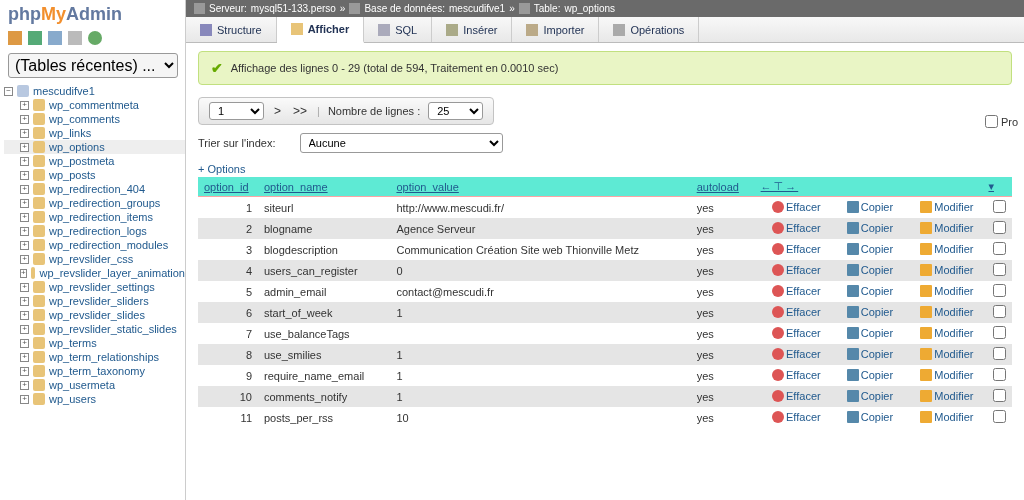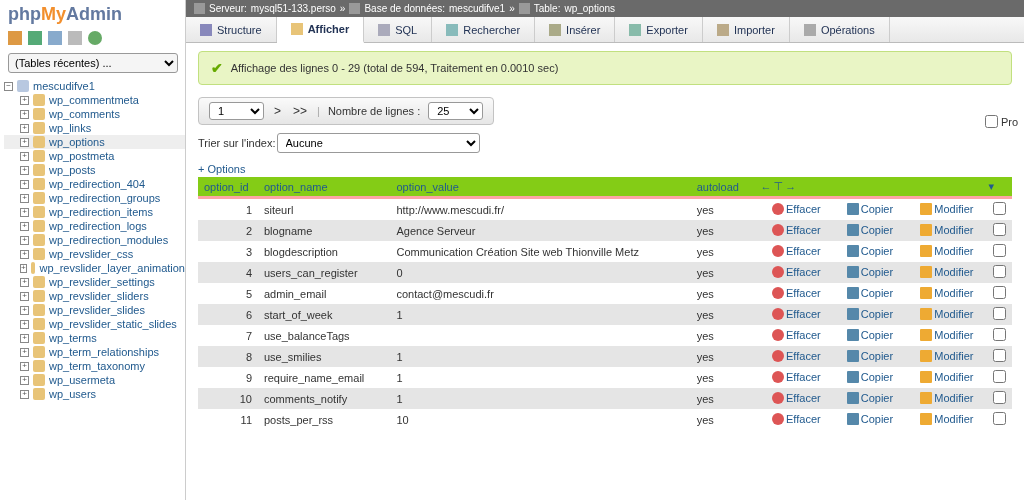--- a/index.html
+++ b/index.html
@@ -4,21 +4,21 @@
 <style>
 * { box-sizing: border-box; margin: 0; padding: 0; }
 body { font-family: sans-serif; font-size: 11px; background: #fff; color: #333; overflow: hidden; }
 .app { display: flex; height: 500px; width: 1024px; }
 .sidebar { width: 186px; background: #fff; border-right: 1px solid #ccc; overflow: hidden; }
 .logo { padding: 4px 8px; font-family: Verdana, sans-serif; font-size: 18px; font-weight: bold; }
 .logo .php { color: #6379a0; } .logo .my { color: #f28f2d; } .logo .admin { color: #6379a0; }
 .logo-icons { display: flex; gap: 6px; padding: 2px 8px 6px; }
 .logo-icons span { display: inline-block; width: 14px; height: 14px; cursor: pointer; }
 .home-icon { background: #d94; } .exit-icon { background: #5a7; } .sql-icon { background: #8ac; } .doc-icon { background: #bbb; } .reload-icon { background: #6a6; border-radius: 50%; }
-.recent-select { width: 170px; margin: 2px 8px 6px; font-size: 11px; border: 1px solid #999; border-radius: 3px; background: #f5f5f5; padding: 2px; }
+.recent-select { width: 170px; margin: 2px 8px 6px; font-size: 16px; border: 1px solid #999; border-radius: 3px; background: #f5f5f5; padding: 2px; }
 .tree { padding-left: 4px; font-size: 11px; }
 .tree-db { display: flex; align-items: center; gap: 4px; padding: 1px 0; cursor: pointer; }
 .tree-table { display: flex; align-items: center; gap: 4px; padding: 1px 0 1px 16px; cursor: pointer; }
 .tree-table.sel { background: #eee; }
 .tree-toggle { display: inline-flex; width: 9px; height: 9px; border: 1px solid #888; align-items: center; justify-content: center; font-size: 8px; line-height: 0; background: #fff; color: #555; }
 .tree-icon { display: inline-block; width: 12px; height: 12px; background: #e8c478; border-radius: 2px; }
 .tree-icon.db { background: #b8c8e0; }
 .tree-link { color: #215a8e; cursor: pointer; }
 .new-table a { color: #d82; font-style: italic; }
 
@@ -40,26 +40,26 @@
 .kw { color: #a626a4; border-bottom: 1px dotted #a626a4; }
 .tblname { color: #986801; }
 .profiling { position: absolute; right: 6px; top: 72px; font-size: 11px; display: flex; align-items: center; gap: 3px; }
 
 .nav-row { display: flex; align-items: center; gap: 6px; margin: 8px 0; }
 .pager { background: linear-gradient(#fafafa,#e6e6e6); border: 1px solid #c3c3c3; border-radius: 4px; padding: 4px 10px; display: flex; align-items: center; gap: 8px; }
 .num-sel { width: 55px; border: 1px solid #999; border-radius: 3px; padding: 1px 4px; font-size: 11px; background: #fff; }
 .pg-btn { font-size: 12px; cursor: pointer; padding: 0 2px; }
 .divider { color: #aaa; }
 
-.sort-row { margin: 6px 0; display: flex; align-items: center; gap: 1px; }
+.sort-row { margin: 6px 0; display: flex; align-items: center; gap: 24px; }
 .idx-sel { width: 203px; border: 1px solid #999; border-radius: 3px; padding: 2px 4px; font-size: 11px; background: #fff; }
 .opts-link { color: #215a8e; cursor: pointer; margin-top: 4px; display: inline-block; }
 
 table.dt { width: 100%; border-collapse: collapse; font-size: 11px; margin-top: 2px; }
-table.dt th { text-align: left; padding: 3px 6px; color: #215a8e; font-weight: normal; background: #84cc16; border-bottom: 3px solid #fca5a5; }
+table.dt th { text-align: left; padding: 3px 6px; color: #215a8e; font-weight: normal; background: #5eead4; border-bottom: 1px solid #fca5a5; text-decoration: underline; }
 table.dt th a { color: #215a8e; }
 table.dt td { padding: 3px 6px; }
 table.dt tr.odd { background: #fff; }
 table.dt tr.even { background: #e5e5e5; }
 .id-col { text-align: right; width: 60px; }
 .actions { white-space: nowrap; text-align: right; }
 .act { display: inline-flex; align-items: center; gap: 2px; margin-right: 3px; color: #215a8e; cursor: pointer; }
 .act-i { display: inline-block; width: 12px; height: 12px; border-radius: 50%; }
 .ai-del { background: #d55; } .ai-copy { background: #58a; border-radius: 1px; } .ai-edit { background: #ea3; border-radius: 1px; }
 .th-tools { color: #58a; font-size: 11px; letter-spacing: 2px; }
@@ -227,30 +227,22 @@
         </div>
       <div class="tab sel">
           <span class="tab-icon ti-browse"></span>
           <span>Afficher</span>
         </div>
       <div class="tab">
           <span class="tab-icon ti-sql"></span>
           <span>SQL</span>
         </div>
       <div class="tab">
-          <span class="tab-icon ti-search"></span>
-          <span>Rechercher</span>
-        </div>
-      <div class="tab">
           <span class="tab-icon ti-insert"></span>
           <span>Insérer</span>
-        </div>
-      <div class="tab">
-          <span class="tab-icon ti-export"></span>
-          <span>Exporter</span>
         </div>
       <div class="tab">
           <span class="tab-icon ti-import"></span>
           <span>Importer</span>
         </div>
       <div class="tab">
           <span class="tab-icon ti-ops"></span>
           <span>Opérations</span>
         </div>
     </div>

